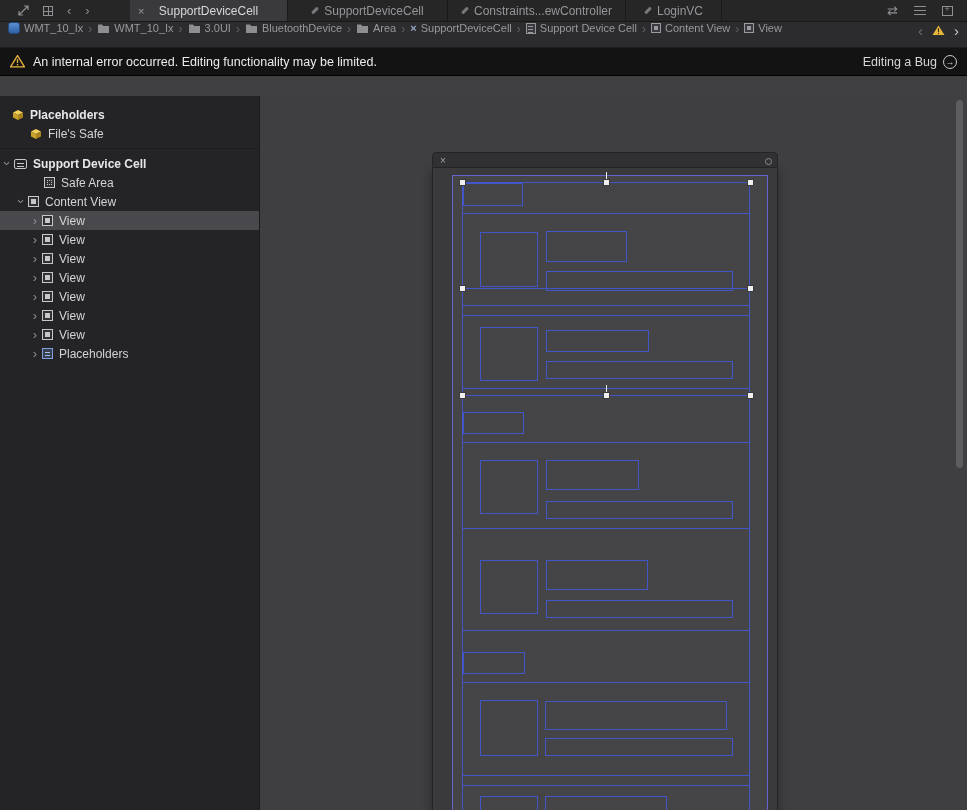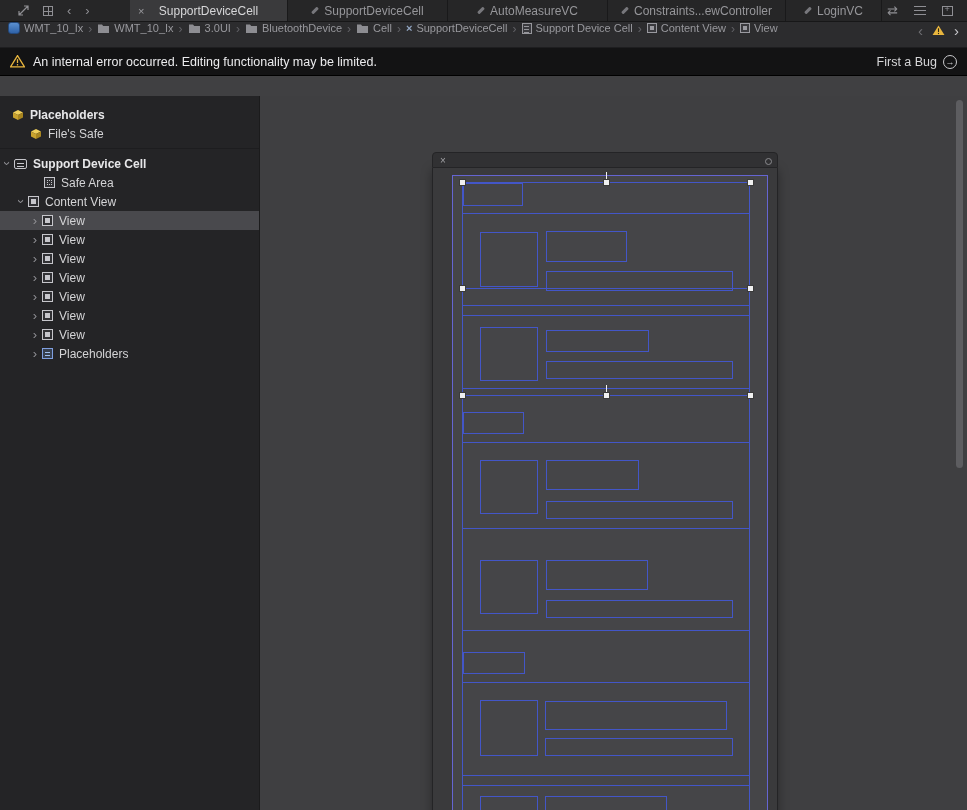--- a/index.html
+++ b/index.html
@@ -104,24 +104,20 @@
   </div>
 
   <div class="tab active" style="width:158px">
     <span class="close">×</span>
     <span>SupportDeviceCell</span>
   </div>
   <div class="tab" style="width:160px">
     <span class="pen"></span>
     <span>SupportDeviceCell</span>
   </div>
-  <div class="tab" style="width:160px">
-    <span class="pen"></span>
-    <span>AutoMeasureVC</span>
-  </div>
   <div class="tab" style="width:178px">
     <span class="pen"></span>
     <span>Constraints...ewController</span>
   </div>
   <div class="tab" style="width:96px">
     <span class="pen"></span>
     <span>LoginVC</span>
   </div>
 
   <div class="tb-right">
@@ -155,21 +151,21 @@
     <svg width="13" height="11" viewBox="0 0 13 11">
         <path d="M1 1.5 h4 l1.2 1.6 H12 V10 H1 Z" fill="#8d8d92"></path>
       </svg>
     <span>BluetoothDevice</span>
   </span>
   <span class="jb-sep">›</span>
   <span class="jb-item">
     <svg width="13" height="11" viewBox="0 0 13 11">
         <path d="M1 1.5 h4 l1.2 1.6 H12 V10 H1 Z" fill="#8d8d92"></path>
       </svg>
-    <span>Cell</span>
+    <span>Area</span>
   </span>
   <span class="jb-sep">›</span>
   <span class="jb-item">
     <span class="xmark">×</span>
     <span>SupportDeviceCell</span>
   </span>
   <span class="jb-sep">›</span>
   <span class="jb-item">
     <span class="icon-doc"></span>
     <span>Support Device Cell</span>
@@ -197,21 +193,21 @@
 </div>
 
 <div class="banner">
   <svg width="15" height="13" viewBox="0 0 14 12">
     <polygon points="7,0.5 13.5,11 0.5,11" fill="none" stroke="#e9b63e" stroke-width="1.2"></polygon>
     <rect x="6.4" y="3.8" width="1.2" height="3.6" fill="#e9b63e"></rect>
     <rect x="6.4" y="8.4" width="1.2" height="1.3" fill="#e9b63e"></rect>
   </svg>
   <span class="banner-msg">An internal error occurred. Editing functionality may be limited.</span>
   <span class="banner-right">
-    <span>First a Bug</span>
+    <span>Editing a Bug</span>
     <span class="circle-arrow">→</span>
   </span>
 </div>
 
 <div class="main">
 
   <div class="sidebar">
     <div class="row" style="padding-left:12px">
       <svg width="12" height="12" viewBox="0 0 12 12">
         <polygon points="6,1 11,3.5 6,6 1,3.5" fill="#f0cf5a"></polygon>

